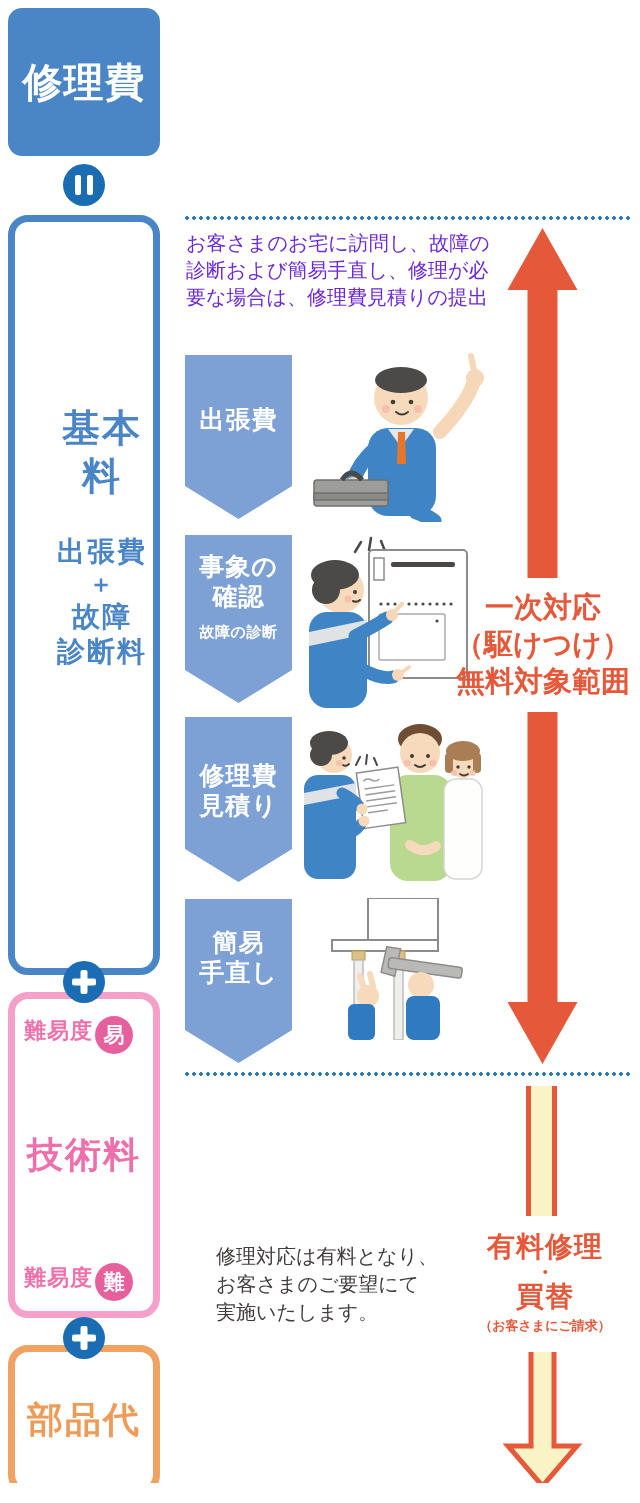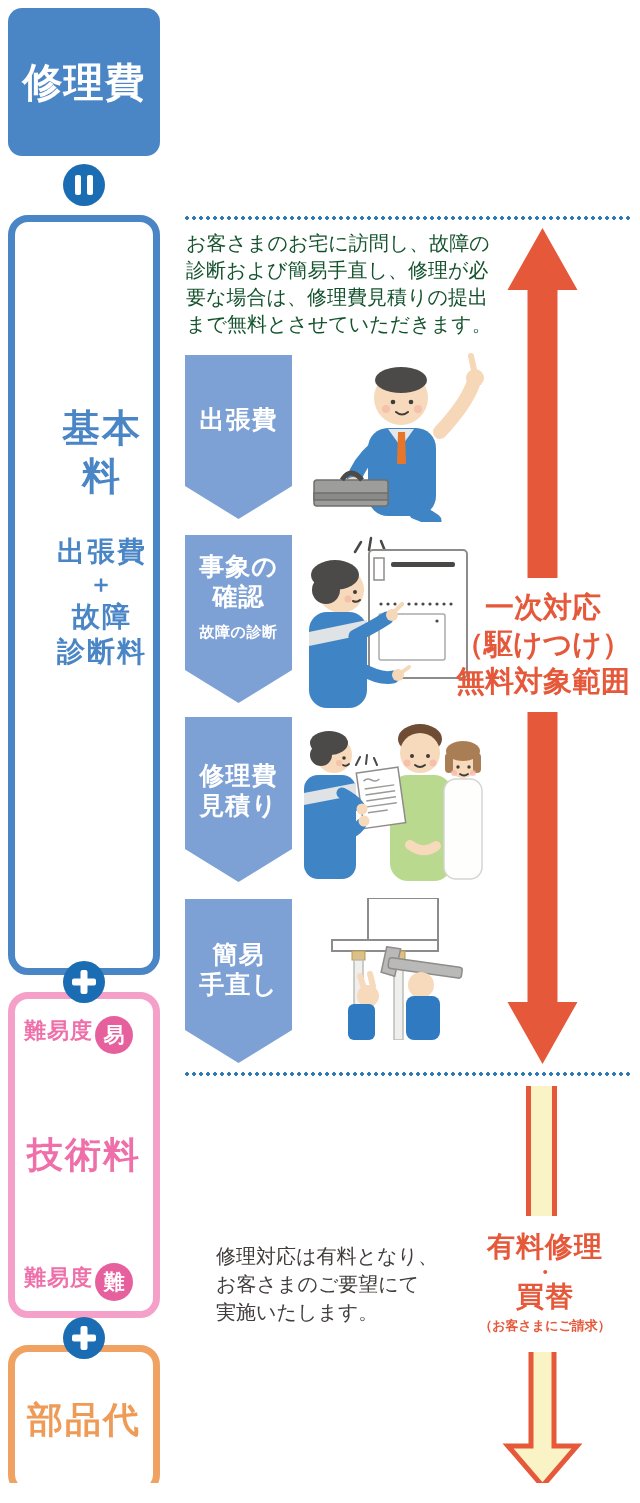--- a/index.html
+++ b/index.html
@@ -29,29 +29,29 @@
   .badge-circle{display:inline-flex;width:38px;height:38px;border-radius:50%;background:#e7609e;color:#fff;
                 font-size:21px;font-weight:bold;align-items:center;justify-content:center;}
   .tech-title{position:absolute;left:50%;top:50%;transform:translate(-50%,-50%);
               color:#ee6fa9;font-size:36px;font-weight:bold;letter-spacing:2px;white-space:nowrap;}
   .parts{top:1345px;height:150px;border:7px solid #f0a263;display:flex;align-items:center;justify-content:center;}
   .parts-title{color:#ef9b58;font-size:36px;font-weight:bold;letter-spacing:2px;}
   
   .dotline{position:absolute;left:185px;width:448px;height:4px;background-repeat:repeat-x;
            background-image:radial-gradient(circle at 2px 2px,#2d7ab5 1.7px,transparent 2.1px);background-size:7px 4px;}
   .dot-top{top:216px;}  .dot-mid{top:1072px;}  .dot-bottom{top:1491px;}
-  .intro{position:absolute;left:186px;top:230px;color:#14532d;font-size:20px;line-height:27px;white-space:nowrap;}
+  .intro{position:absolute;left:186px;top:230px;color:#6d28d9;font-size:20px;line-height:27px;white-space:nowrap;}
   .banner{position:absolute;left:185px;width:107px;background:#7da0d5;color:#fff;text-align:center;box-sizing:border-box;
           clip-path:polygon(0 0,100% 0,100% calc(100% - 33px),50% 100%,0 calc(100% - 33px));}
   .banner .line{font-size:25px;font-weight:bold;line-height:30px;letter-spacing:1px;}
   .banner .sub{font-size:15px;font-weight:bold;margin-top:12px;letter-spacing:0.5px;}
   .b1{top:355px;height:164px;padding-top:49px;}
   .b2{top:535px;height:168px;padding-top:16px;}
   .b3{top:717px;height:165px;padding-top:43px;}
-  .b4{top:899px;height:164px;padding-top:40px;}
+  .b4{top:899px;height:164px;padding-top:28px;}
   .illo{position:absolute;}
   .arrow-red{position:absolute;left:500px;top:222px;}
   .free-label{position:absolute;left:447px;top:589px;width:192px;text-align:center;color:#e6583a;
               font-weight:bold;font-size:29px;line-height:37px;white-space:nowrap;}
   .paid-shaft{position:absolute;left:526px;top:1086px;width:31px;height:130px;background:#faf3c5;box-sizing:border-box;
               border-left:5px solid #e6583a;border-right:5px solid #e6583a;}
   .paid-label{position:absolute;left:462px;top:1230px;width:166px;text-align:center;color:#e6583a;font-weight:bold;}
   .paid-label .big{font-size:28px;line-height:34px;letter-spacing:1px;}
   .paid-label .dot{font-size:20px;line-height:16px;}
   .paid-label .small{font-size:13px;line-height:16px;margin-top:4px;letter-spacing:0;}
@@ -111,21 +111,20 @@
   <div class="outline-box parts">
     <div class="parts-title">部品代</div>
   </div>
 
   <div class="dotline dot-top"></div>
 
   <div class="intro">
     <div>お客さまのお宅に訪問し、故障の</div>
     <div>診断および簡易手直し、修理が必</div>
     <div>要な場合は、修理費見積りの提出</div>
-    <div>まで無料とさせていただきます。</div>
   </div>
 
   <div class="banner b1">
     <div class="line">出張費</div>
   </div>
   <div class="banner b2">
     <div class="line">事象の</div>
     <div class="line">確認</div>
     <div class="sub">故障の診断</div>
   </div>

